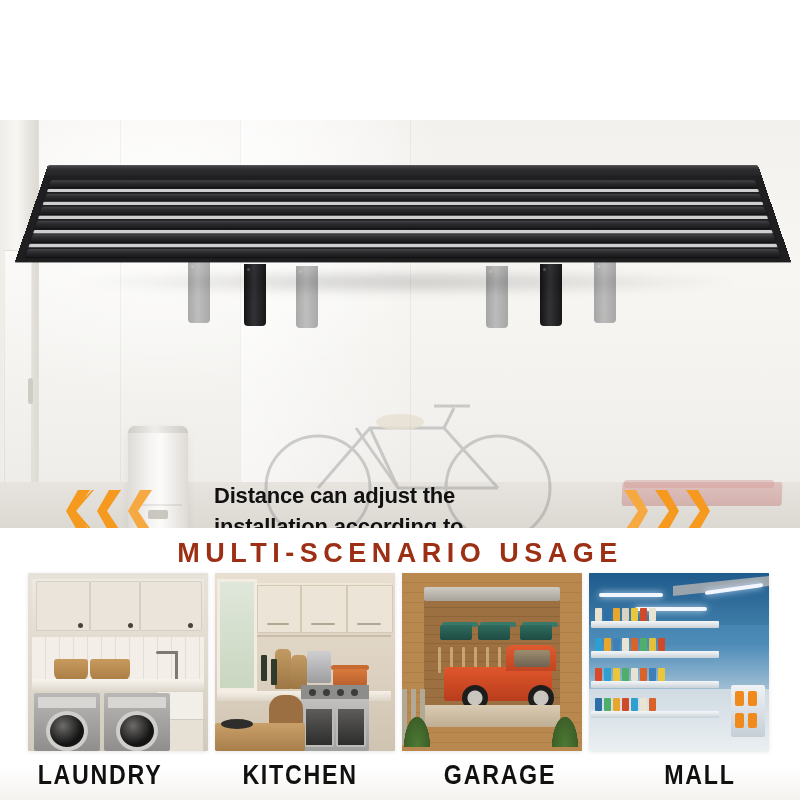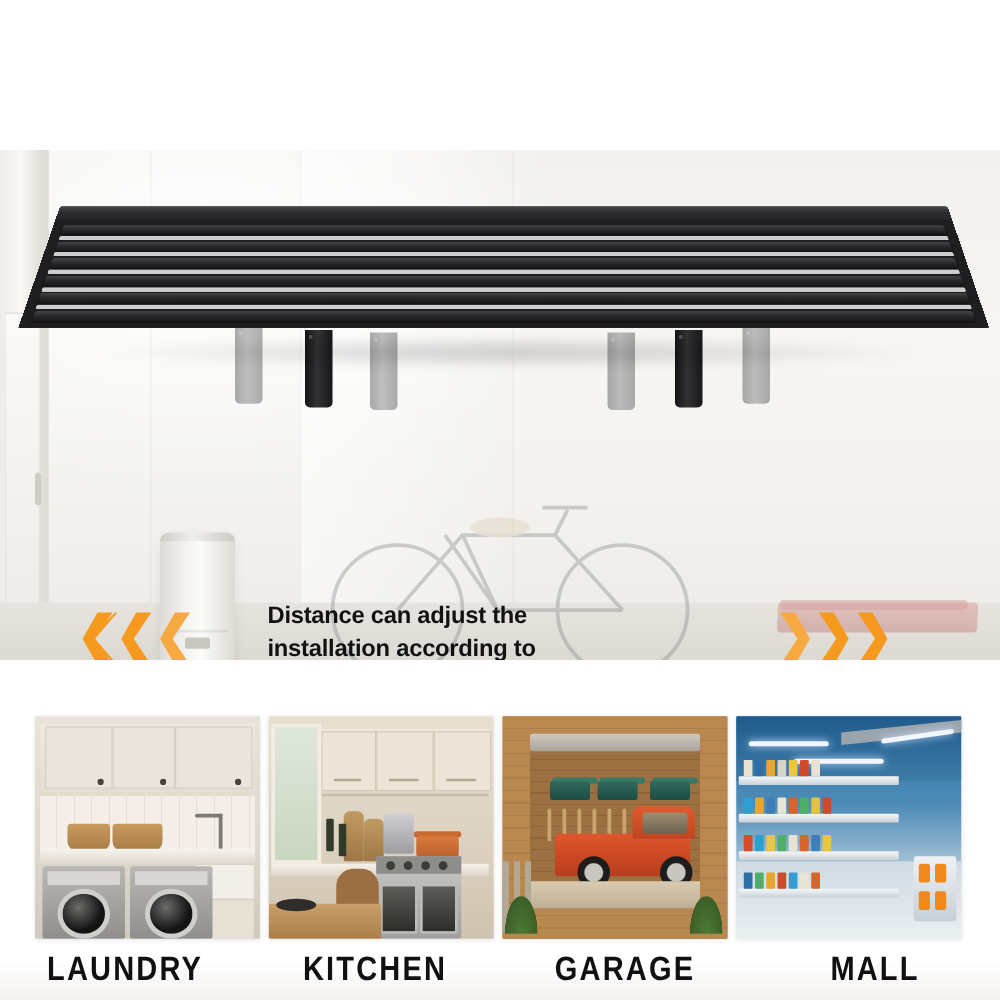--- a/index.html
+++ b/index.html
@@ -142,21 +142,21 @@
     position:absolute;left:0;top:360px;width:800px;height:120px;
   }
   .chev-group{position:absolute;top:8px;display:flex;gap:3px;}
   .chev-left{left:66px;}
   .chev-right{left:620px;}
   .chev{width:28px;height:46px;}
   .callout-text{
     position:absolute;left:214px;top:0px;width:400px;
     font-family:"Liberation Sans", sans-serif;
     font-weight:bold;
-    font-size:19px;
+    font-size:22px;
     line-height:1.42;
     color:#111111;
     letter-spacing:-0.2px;
   }
 
   
   .scenarios{
     position:absolute;left:0;top:528px;width:800px;height:272px;
     background:linear-gradient(180deg,#ffffff 0%,#ffffff 88%,#f4f2ef 100%);
   }
@@ -358,20 +358,21 @@
         <svg class="chev" viewBox="0 0 28 46">
           <polygon points="4,2 16,2 28,23 16,44 4,44 18,23" fill="#f59a1e"></polygon>
         </svg>
       </div>
 
     </div>
   </div>
 
   <div class="scenarios">
 
+    <div class="scen-title">MULTI-SCENARIO USAGE</div>
 
     <div class="cards">
 
       <div class="card">
         <div class="thumb t-laundry">
           <div class="lnd-upper"></div>
           <div class="lnd-cab" style="left:8px;width:52px;"></div>
           <div class="lnd-cab" style="left:62px;width:48px;"></div>
           <div class="lnd-cab" style="left:112px;width:60px;"></div>
           <div class="lnd-knob" style="left:50px;top:50px;"></div>

